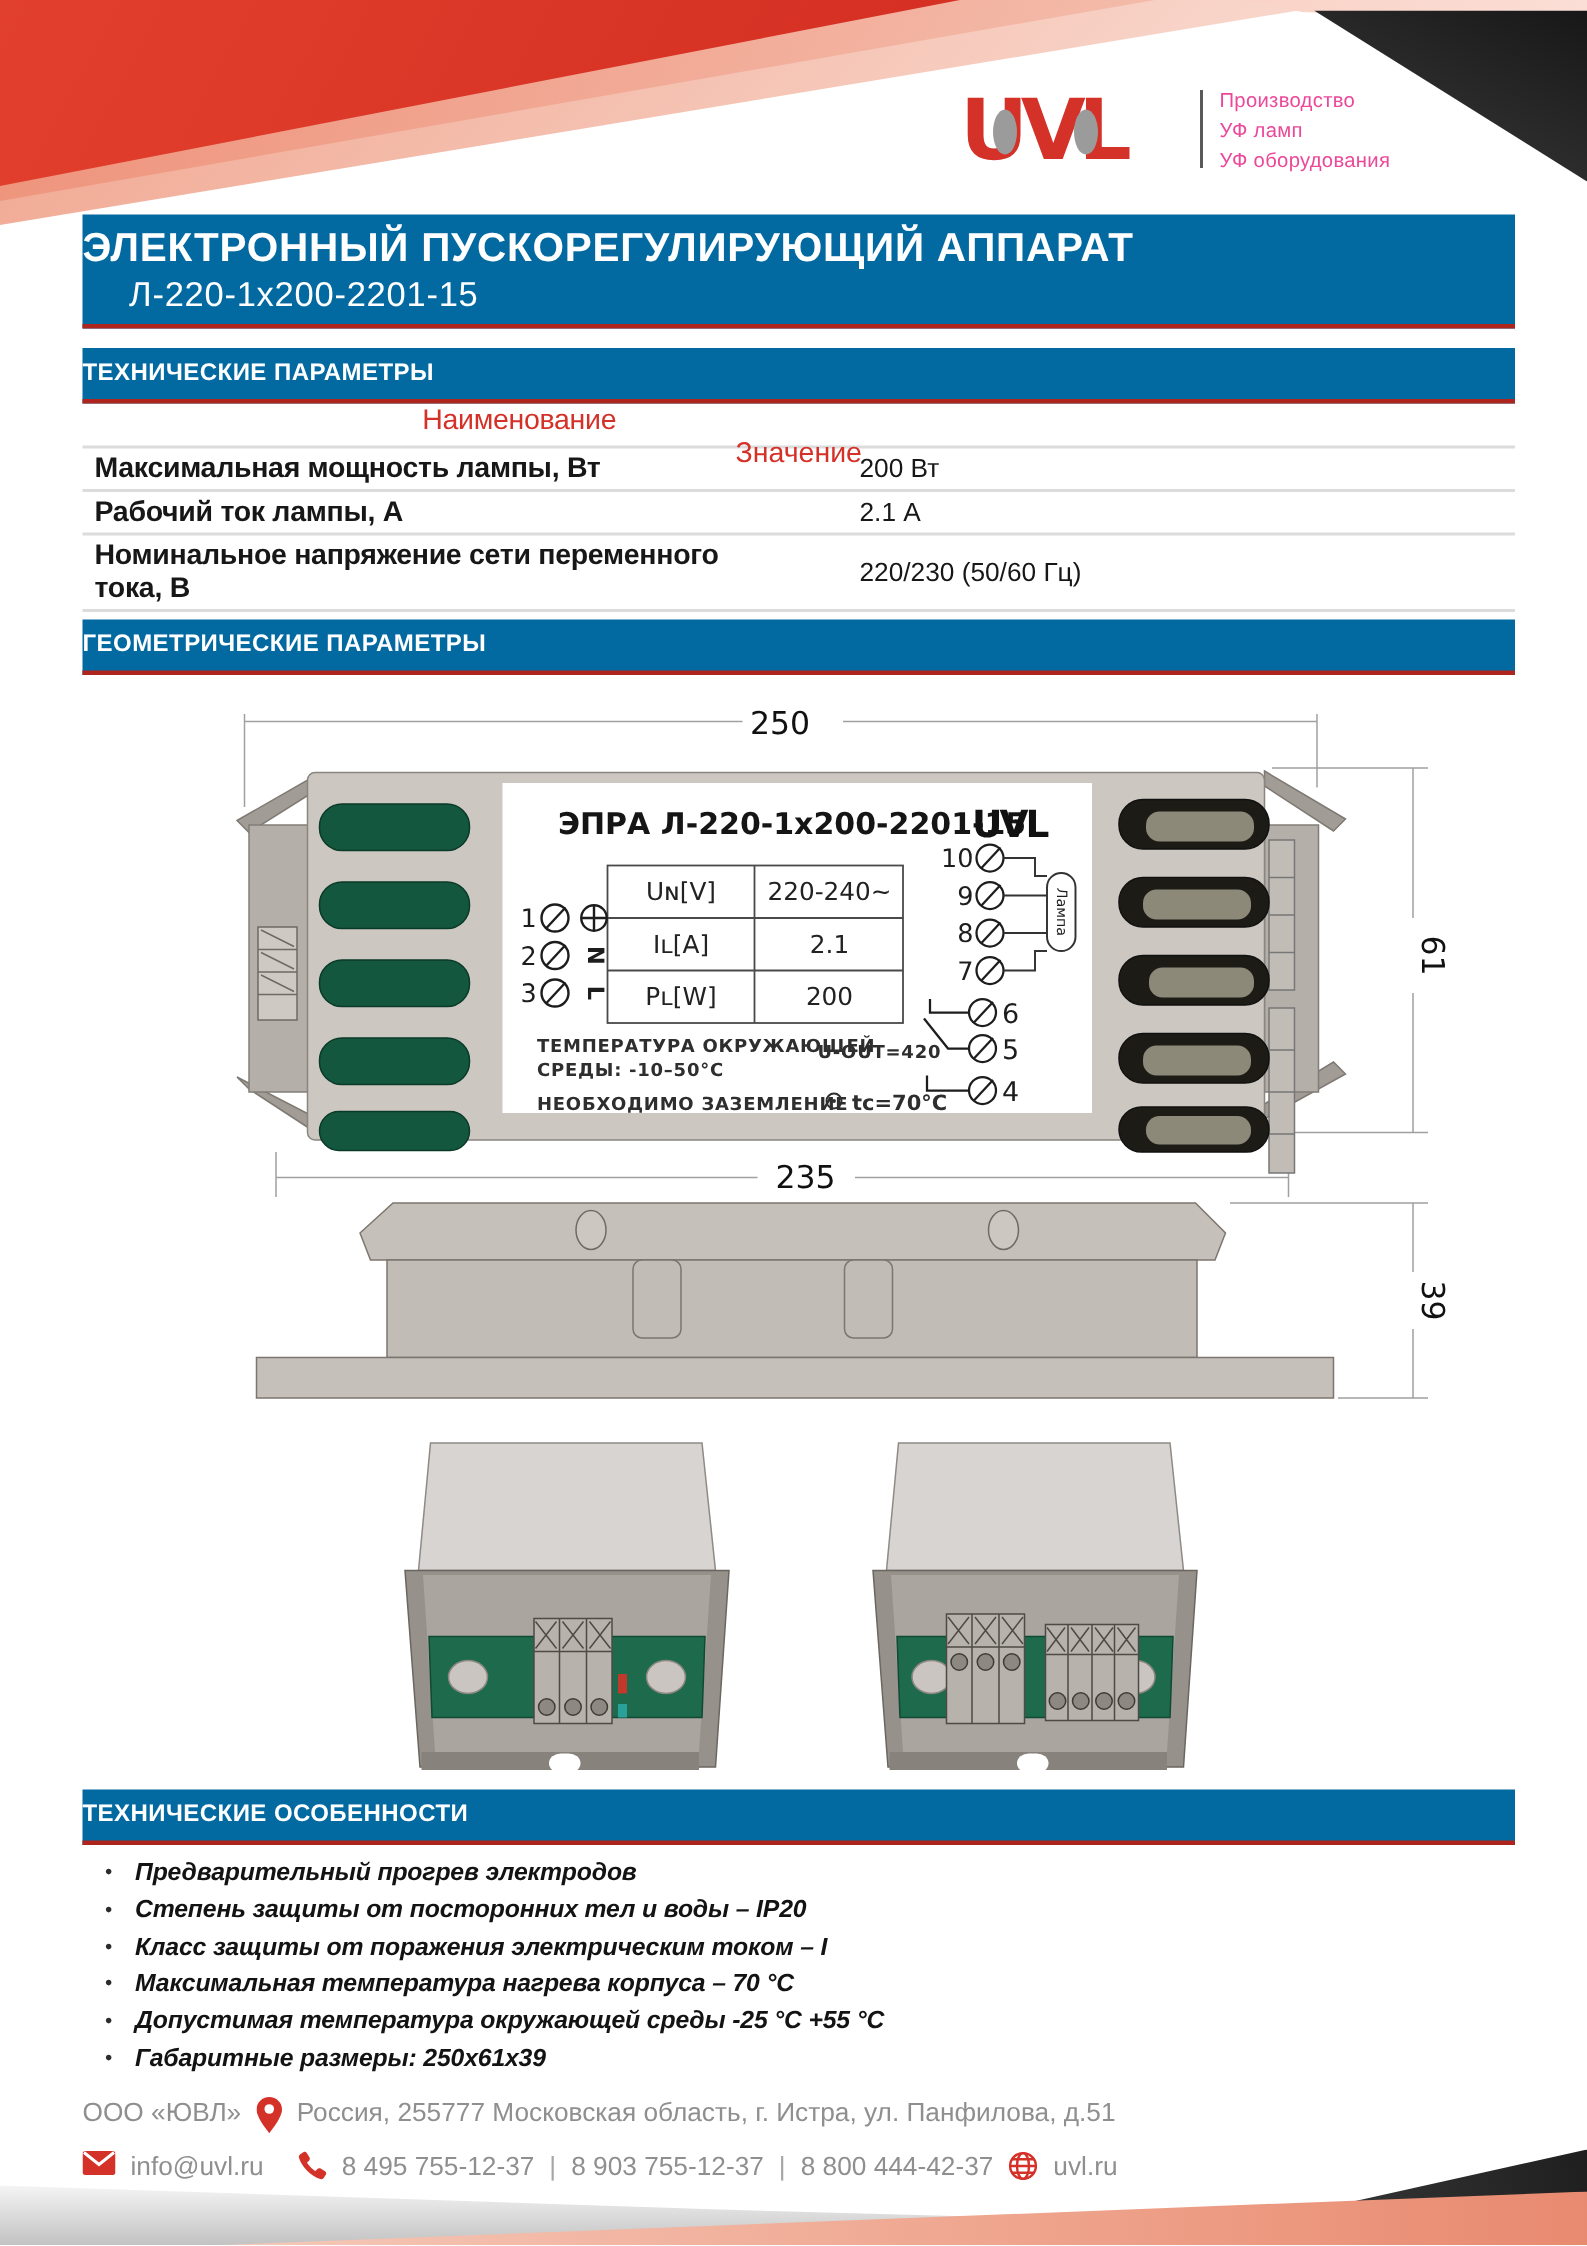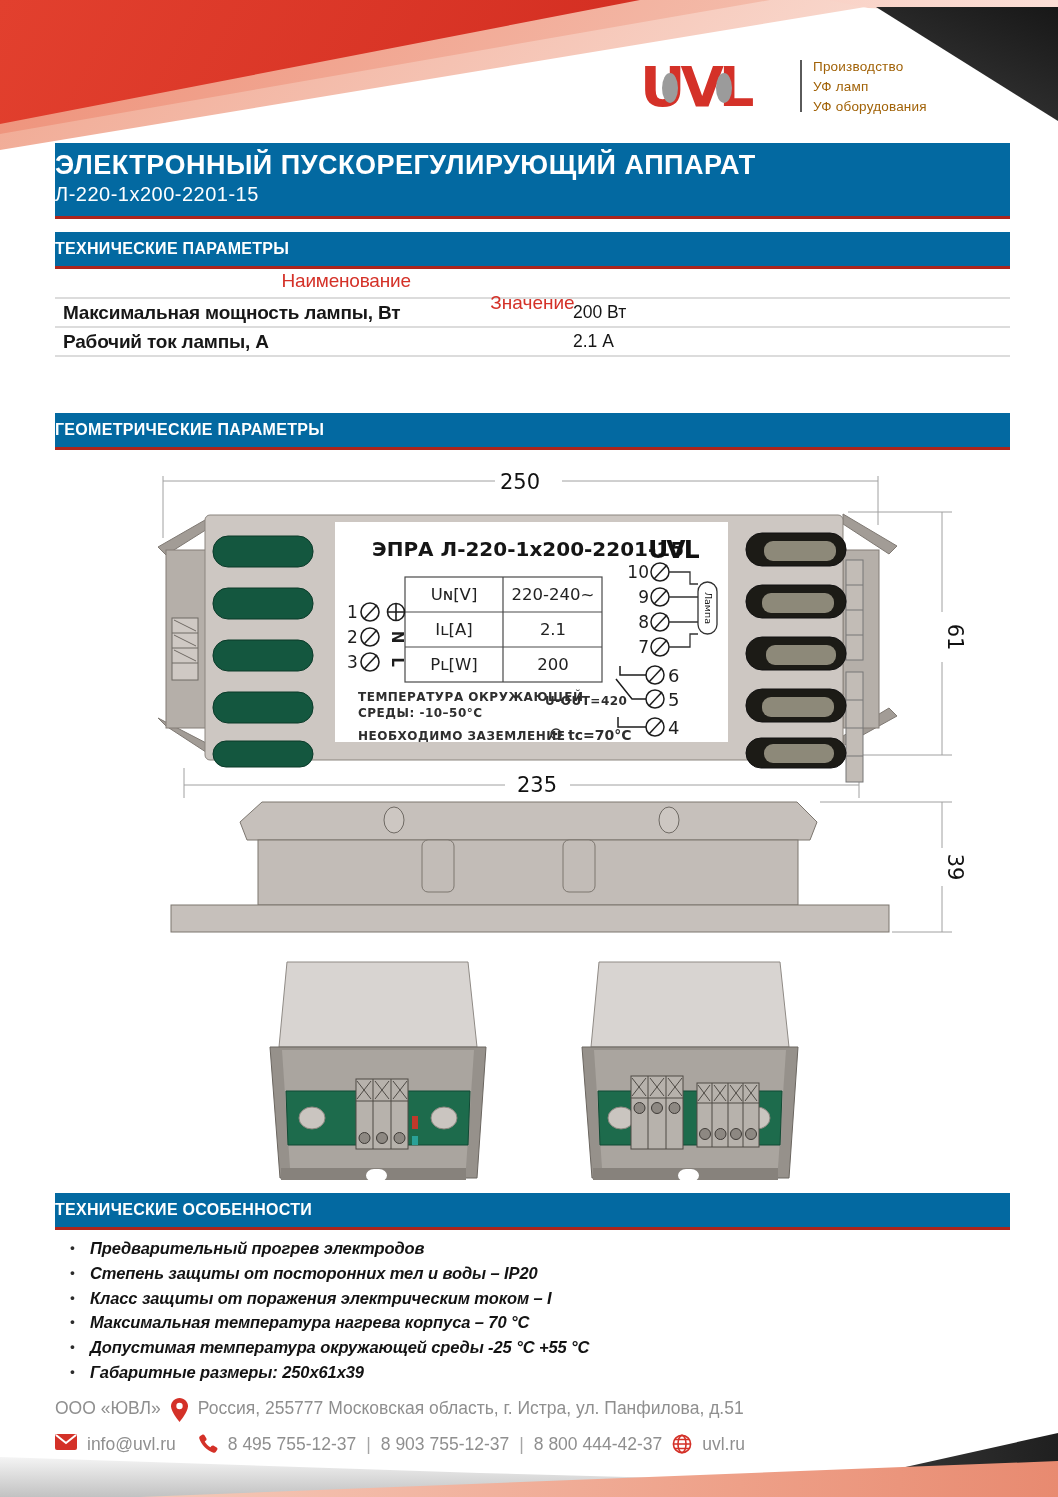--- a/index.html
+++ b/index.html
@@ -26,28 +26,28 @@
   .d-b-silver{left:0;top:1450px;width:1058px;height:47px;
      clip-path:polygon(0 7px,480px 23px,1058px 39px,1058px 47px,0 47px);
      background:linear-gradient(180deg,#fdfdfd 0%,#c2c2c2 100%);}
   .d-b-dark{left:0;top:1430px;width:1058px;height:67px;
      clip-path:polygon(838px 52px,1058px 3px,1058px 51px);
      background:linear-gradient(80deg,#b5b5b5 0%,#5c5c5c 55%,#1f1f1f 100%);}
   .d-b-salmon{left:0;top:1455px;width:1058px;height:42px;
      clip-path:polygon(140px 42px,1058px 6px,1058px 42px);
      background:linear-gradient(90deg,#f7d3c5 0%,#eea088 70%,#e88a70 100%);}
   
-  .tagline{font-size:13.5px;line-height:20px;color:#a16207;letter-spacing:.2px;}
+  .tagline{font-size:13.5px;line-height:20px;color:#ec4899;letter-spacing:.2px;}
   .logo-divider{width:2px;background:#5a5a5a;}
   
   .banner{position:absolute;left:55px;width:955px;background:#0369a1;
           border-bottom:3px solid #ad251c;color:#fff;text-align:left;box-sizing:border-box;}
   .banner.title{top:143px;height:76px;}
   .banner.title .l1{font-size:27px;font-weight:700;letter-spacing:.5px;padding-top:7px;}
-  .banner.title .l2{font-size:20px;font-weight:500;letter-spacing:.5px;margin-top:2px;}
+  .banner.title .l2{font-size:23px;font-weight:500;letter-spacing:.5px;margin-top:2px;padding-left:31px;}
   .banner.sec{height:37px;font-size:16px;font-weight:700;line-height:34px;letter-spacing:.3px;}
   
   .ptable{position:absolute;left:55px;top:270px;width:955px;font-size:19px;color:#171717;}
   .prow{display:flex;border-bottom:2px solid #dcdcdc;align-items:center;box-sizing:border-box;}
   .prow .c1{width:518px;padding-left:8px;box-sizing:border-box;font-weight:700;letter-spacing:-.2px;}
   .prow .c2{flex:1;font-weight:500;font-size:17.5px;}
   .prow.head{height:29px;flex-direction:column;}
   .prow.head .c1,.prow.head .c2{color:#d43128;font-weight:500;font-size:19px;}
   
   .features{position:absolute;left:62px;top:1236px;width:940px;list-style:none;margin:0;padding:0;font-style:italic;}
@@ -102,20 +102,24 @@
       <div class="c1">Наименование</div>
       <div class="c2">Значение</div>
     </div>
     <div class="prow" style="height:29px;">
       <div class="c1">Максимальная мощность лампы, Вт</div>
       <div class="c2">200 Вт</div>
     </div>
     <div class="prow" style="height:29px;">
       <div class="c1">Рабочий ток лампы, А</div>
       <div class="c2">2.1 А</div>
+    </div>
+    <div class="prow" style="height:51px;">
+      <div class="c1" style="width:518px;max-width:440px;">Номинальное напряжение сети переменного тока, В</div>
+      <div class="c2" style="margin-left:78px;">220/230 (50/60 Гц)</div>
     </div>
   </div>
 
   <div class="banner sec" style="top:413px;">
     <span>ГЕОМЕТРИЧЕСКИЕ ПАРАМЕТРЫ</span>
   </div>
 
   <svg class="abs" style="left:0;top:450px;" width="1058" height="745" viewBox="0 0 1058 745">
     <g stroke="#a0a0a0" stroke-width="1" fill="none">
 

